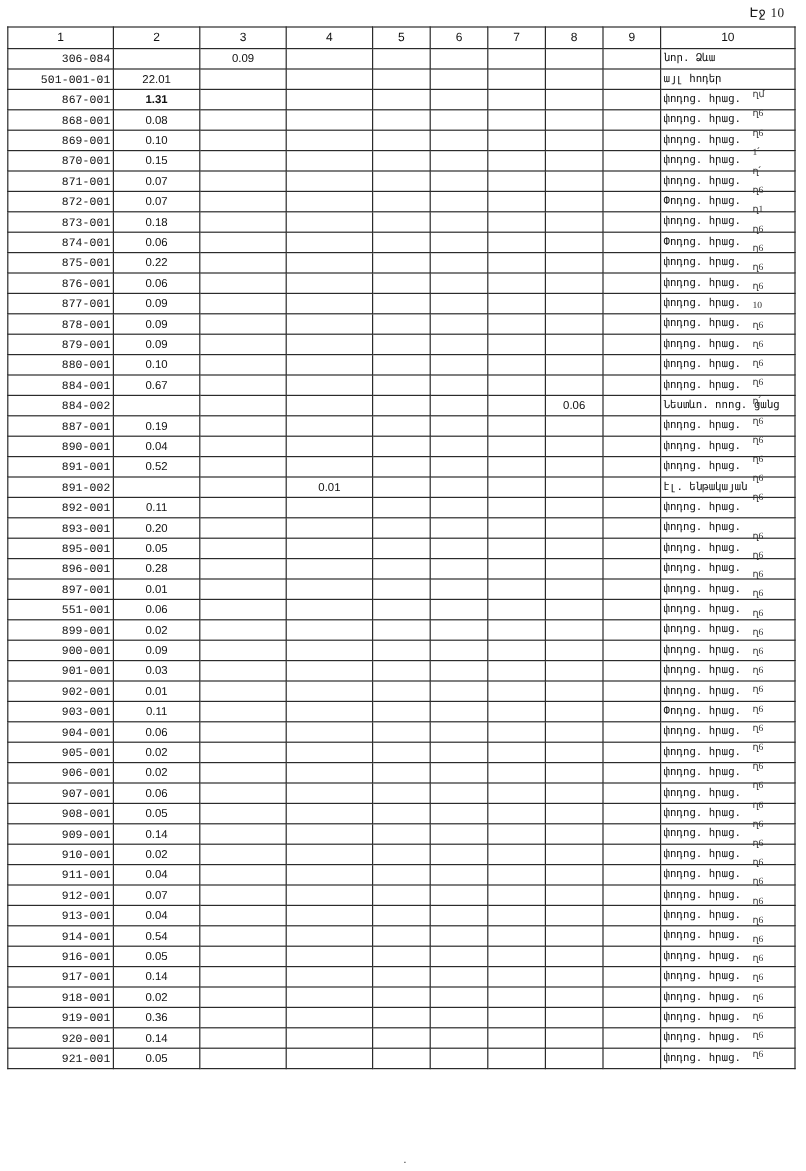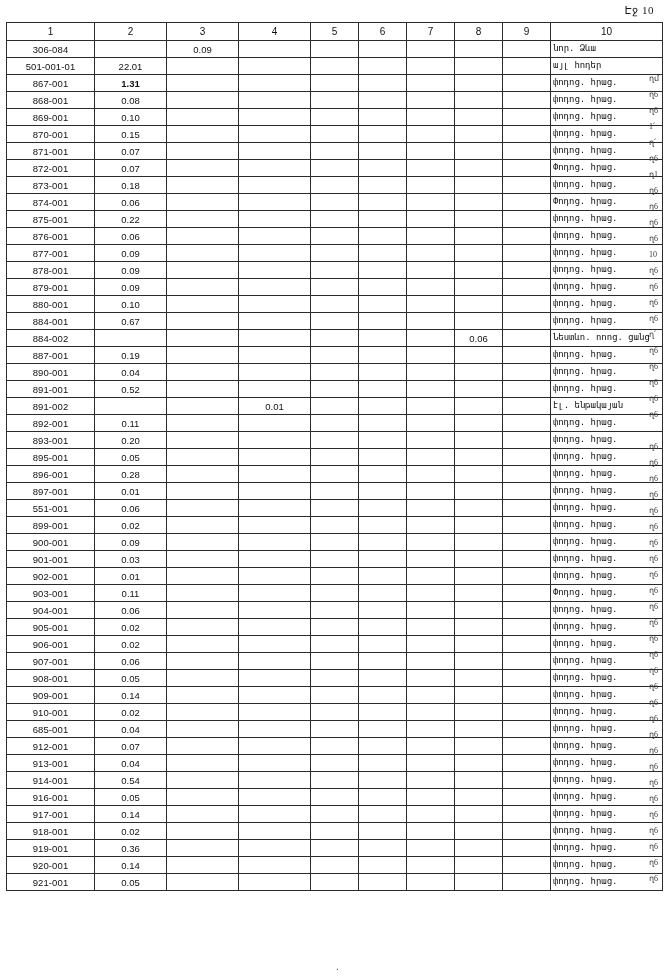--- a/index.html
+++ b/index.html
@@ -63,41 +63,42 @@
   col.c3 { width: 72px; }
   col.c4 { width: 72px; }
   col.c5 { width: 48px; }
   col.c6 { width: 48px; }
   col.c7 { width: 48px; }
   col.c8 { width: 48px; }
   col.c9 { width: 48px; }
   col.c10 { width: 112px; }
 
   td.code {
-    text-align: center;
+    text-align: right;
     padding-left: 3px;
     font-size: 9.5px;
     letter-spacing: 0.1px;
+    font-family: Liberation Mono, monospace;
   }
   td.num {
     text-align: center;
     font-size: 9.5px;
   }
   td.num.bold { font-weight: bold; }
   td.note {
     text-align: left;
     padding-left: 3px;
     font-size: 9px;
     letter-spacing: -0.05px;
     font-family: Liberation Mono, monospace;
   }
   .margin-notes {
     position: absolute;
     top: 22px;
-    left: 648px;
+    left: 626px;
     width: 24px;
   }
   .margin-note {
     height: 16px;
     line-height: 16px;
     font-size: 8px;
     color: #333;
     text-align: left;
     padding-left: 1px;
     white-space: nowrap;
@@ -623,21 +624,21 @@
             <td class="num"></td>
             <td class="num"></td>
             <td class="num"></td>
             <td class="num"></td>
             <td class="num"></td>
             <td class="num"></td>
             <td class="num"></td>
             <td class="note">փոդոց. հրաց.</td>
           </tr>
           <tr>
-            <td class="code">685-001</td>
+            <td class="code">911-001</td>
             <td class="num">0.04</td>
             <td class="num"></td>
             <td class="num"></td>
             <td class="num"></td>
             <td class="num"></td>
             <td class="num"></td>
             <td class="num"></td>
             <td class="num"></td>
             <td class="note">փոդոց. հրաց.</td>
           </tr>

